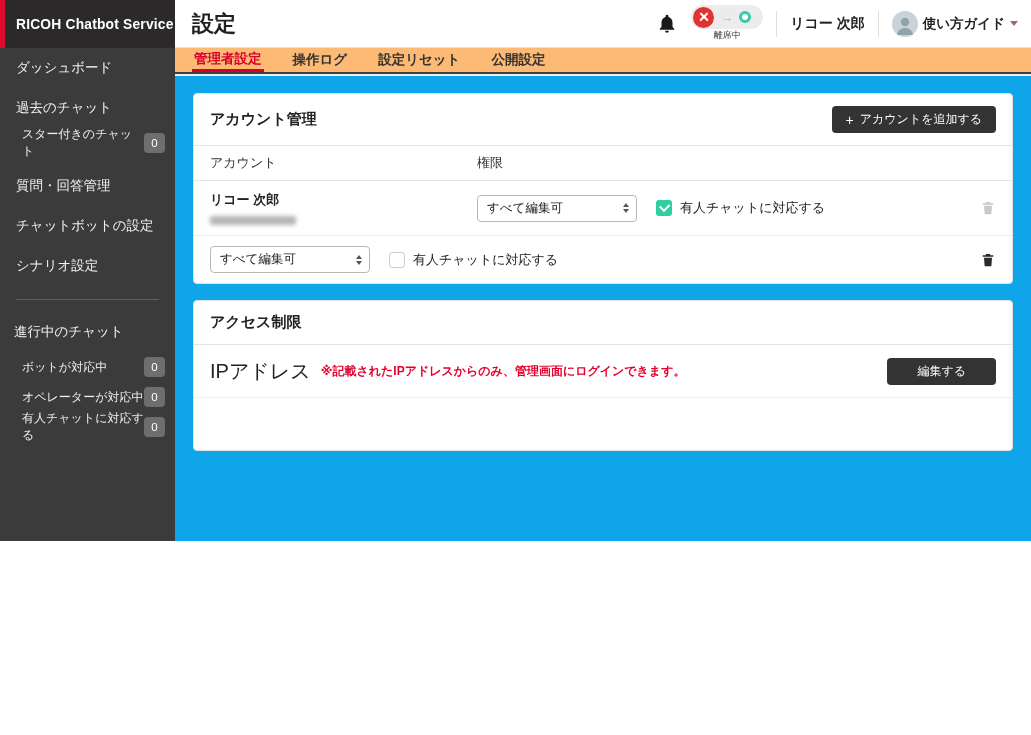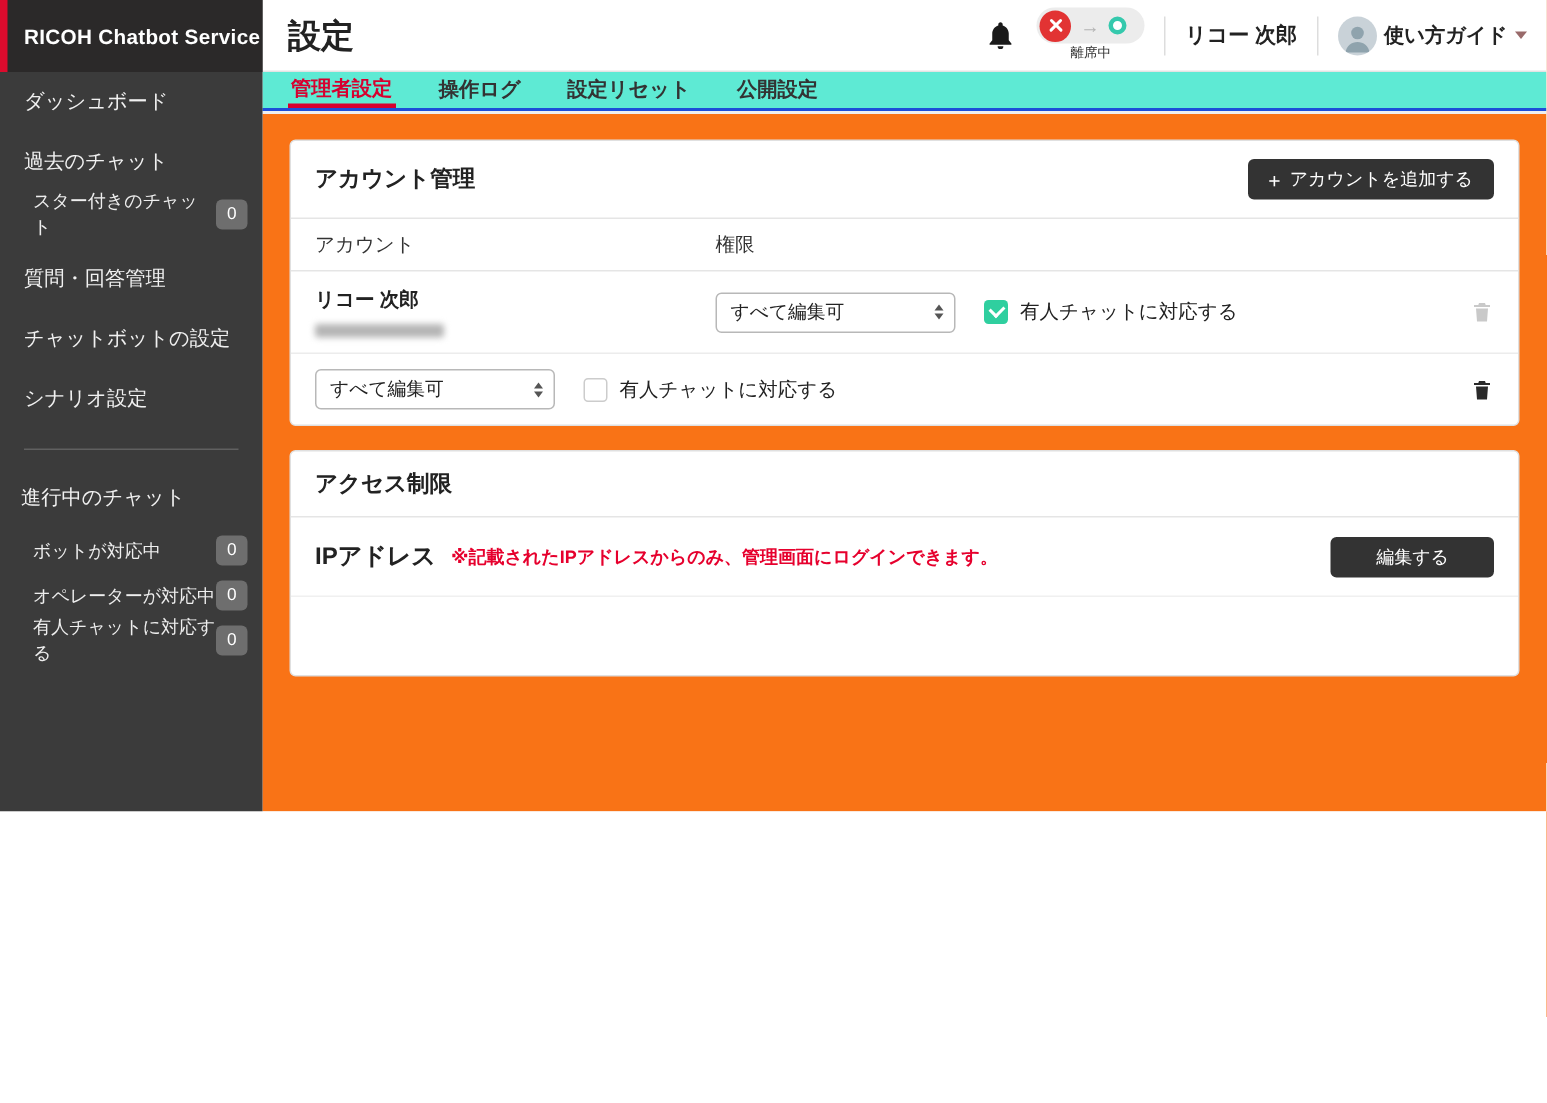--- a/index.html
+++ b/index.html
@@ -47,28 +47,28 @@
   .status-caption { font-size:9px; color:#333; margin-top:0px; }
   .v-div { width:1px; height:26px; background:#ddd; }
   .user-name { font-size:14px; font-weight:bold; white-space:nowrap; }
   .avatar { width:26px; height:26px; border-radius:50%; background:#c9d2d8; overflow:hidden; display:flex;
             align-items:flex-end; justify-content:center; }
   .guide { display:flex; align-items:center; gap:5px; font-size:13.5px; font-weight:bold; cursor:pointer; white-space:nowrap; }
   .caret-down { width:0; height:0; border-left:4.5px solid transparent; border-right:4.5px solid transparent;
                 border-top:5.5px solid #996a6a; }
 
   
-  .tabbar { position:absolute; left:175px; top:48px; right:0; height:26px; background:#5eead4;
-            border-bottom:2px solid #1d4ed8; display:flex; padding-left:17px; z-index:2; }
+  .tabbar { position:absolute; left:175px; top:48px; right:0; height:26px; background:#fdba74;
+            border-bottom:2px solid #404040; display:flex; padding-left:17px; z-index:2; }
   .tab { height:100%; display:flex; align-items:center; padding:0 2px; margin-right:27px; font-size:13.5px;
          font-weight:600; color:#333; cursor:pointer; }
   .tab.active { color:#d7002f; border-bottom:3px solid #d7002f; margin-bottom:-2px; }
 
   
-  .main { position:absolute; left:175px; top:76px; right:0; bottom:0; background:#f97316; padding:17px 18px; overflow:hidden; }
+  .main { position:absolute; left:175px; top:76px; right:0; bottom:0; background:#0ea5e9; padding:17px 18px; overflow:hidden; }
   .card { background:#fff; border:1px solid #e0e0e0; border-radius:4px; }
   .card-head { display:flex; align-items:center; justify-content:space-between; padding:12px 16px;
                border-bottom:1px solid #e5e5e5; }
   .card-title { font-size:15px; font-weight:bold; }
   .dark-btn { background:#333; color:#fff; border:none; border-radius:4px; font-size:12px; padding:5px 14px;
               display:inline-flex; align-items:center; gap:6px; cursor:pointer;
               font-family:"Liberation Sans","DejaVu Sans",sans-serif; }
   .plus { font-size:14px; line-height:1; }
   .col-row { display:flex; padding:8px 16px; font-size:13px; color:#333; border-bottom:1px solid #e5e5e5; }
   .col-account { width:267px; }
@@ -89,21 +89,21 @@
   .chk.checked::after { content:""; position:absolute; left:3.5px; top:2.5px; width:7px; height:4.5px;
                         border-left:2px solid #fff; border-bottom:2px solid #fff; transform:rotate(-45deg); }
   .chk.unchecked { background:#fff; border:1px solid #ccc; }
   .trash { margin-left:auto; width:16px; height:18px; cursor:pointer; }
   .trash svg { width:16px; height:18px; }
   .trash.disabled svg path { fill:#c9c9c9; }
   .trash.enabled svg path { fill:#2a2a2a; }
 
   .card2 { margin-top:16px; }
   .ip-row { display:flex; align-items:center; padding:13px 16px 12px; border-bottom:1px solid #f0f0f0; }
-  .ip-label { font-size:16px; font-weight:bold; }
+  .ip-label { font-size:20px; font-weight:normal; }
   .ip-note { font-size:12px; font-weight:600; color:#e6002d; margin-left:10px; }
   .ip-row .dark-btn { margin-left:auto; padding:5px 30px; }
   .card2-footer { height:52px; }
 </style>
 </head>
 <body>
 
 <div class="stage">
 
   <aside class="sidebar">

